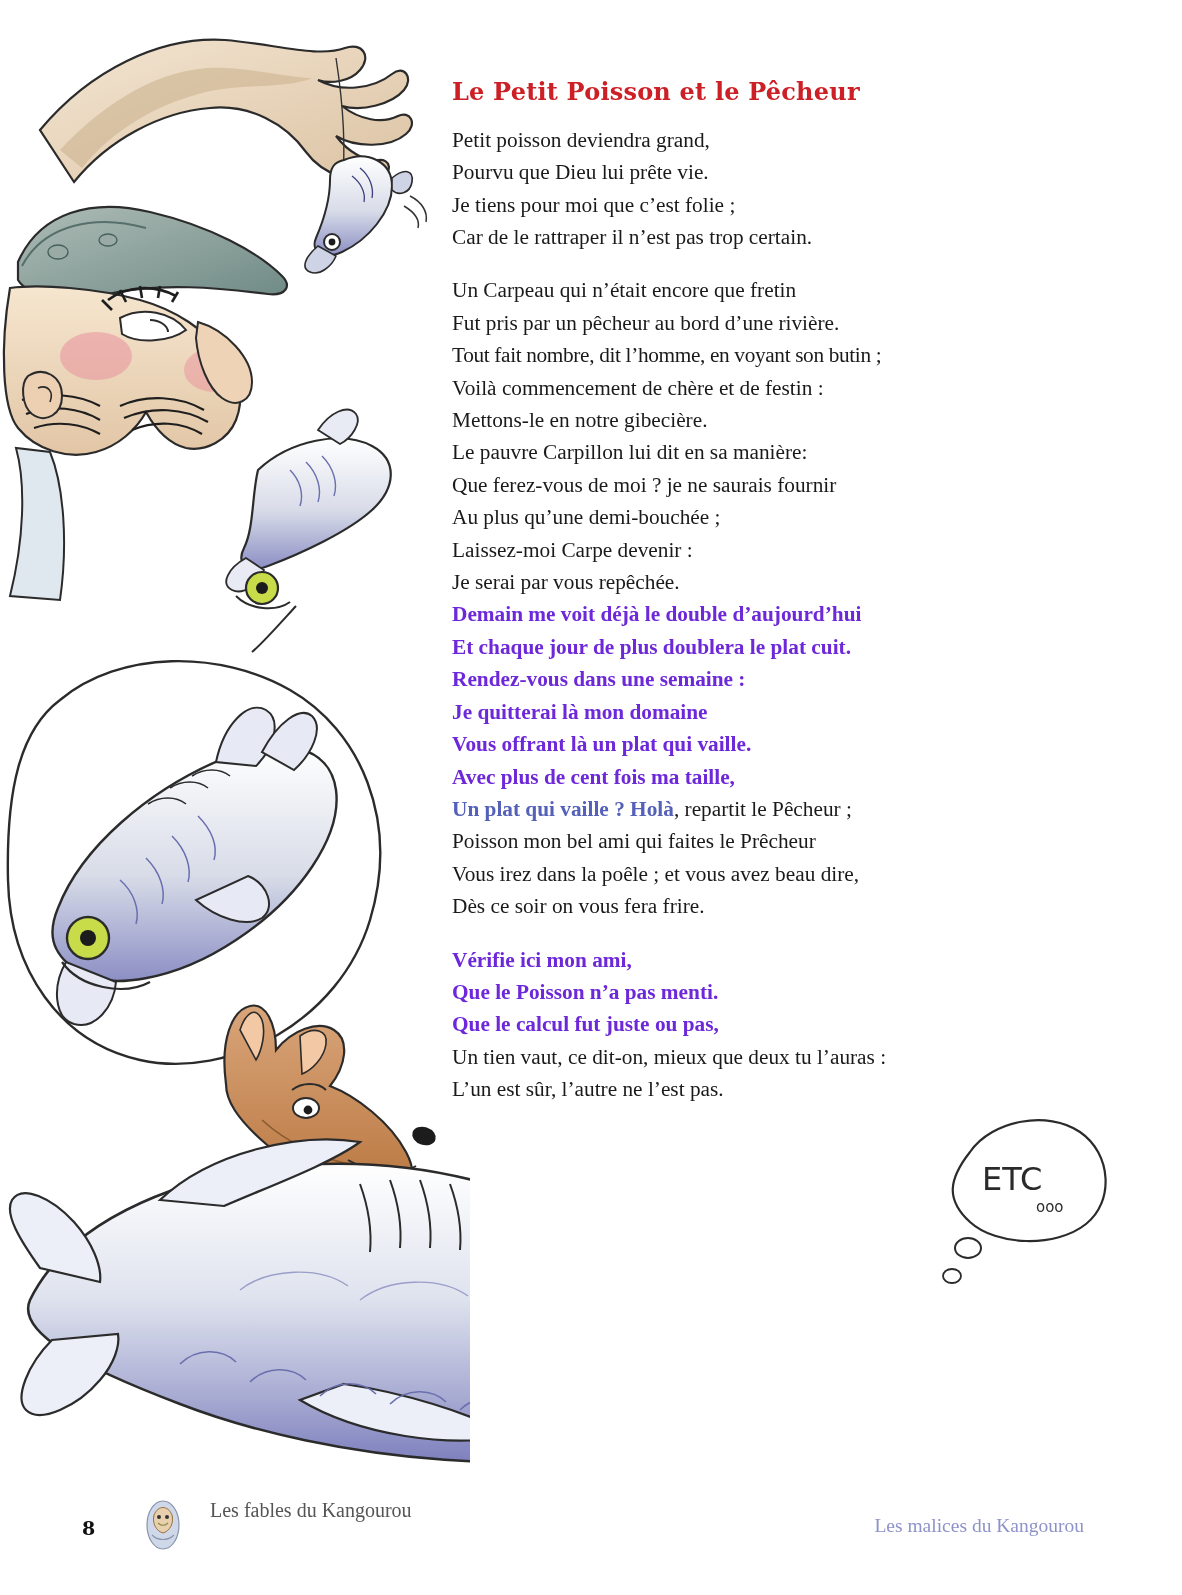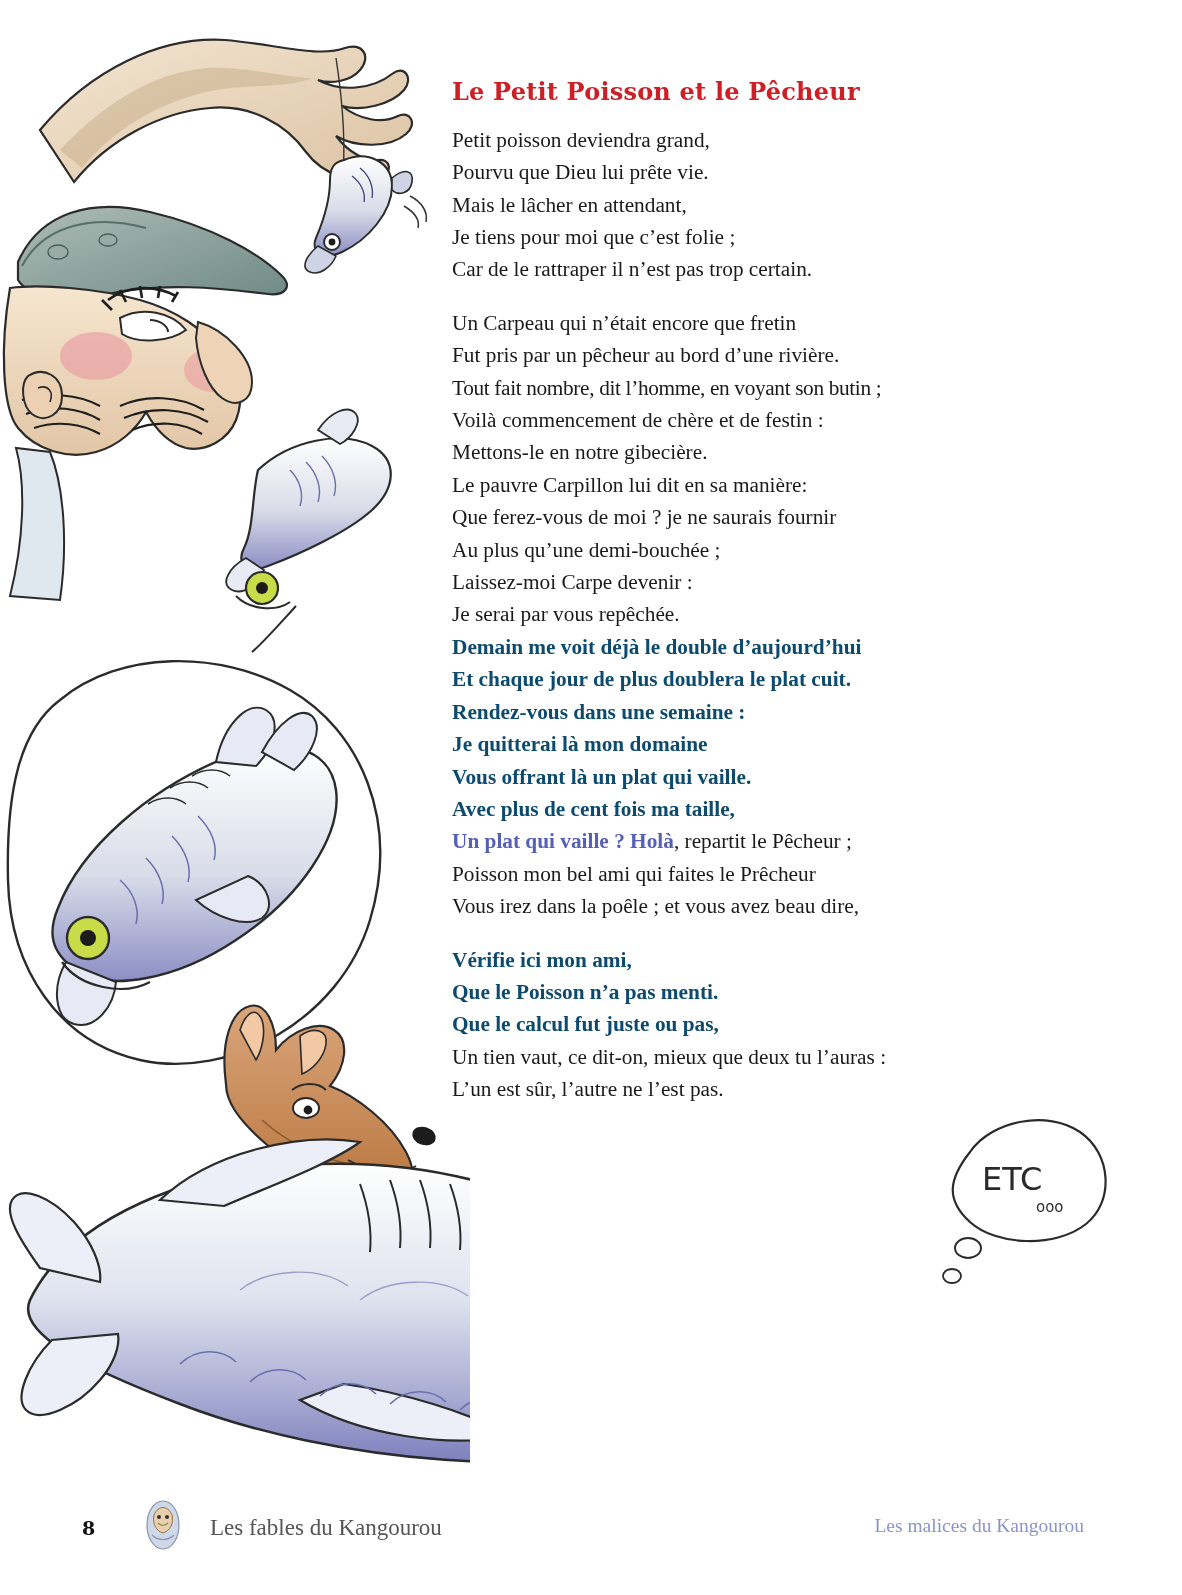--- a/index.html
+++ b/index.html
@@ -51,21 +51,21 @@
     margin: 0 0 21px 0;
   }
   .stanza:last-child { margin-bottom: 12px; }
   .line {
     font-size: 21.3px;
     line-height: 32.4px;
     color: #1a1a1a;
     white-space: pre-wrap;
   }
   .line.blue {
-    color: #0c4a6e;
+    color: #6d28d9;
     font-weight: bold;
   }
   .line.mixed .blue-part {
     color: #5560b8;
     font-weight: bold;
   }
   .line.mixed .black-part {
     color: #1a1a1a;
     font-weight: normal;
   }
@@ -93,22 +93,22 @@
   .footer-logo {
     position: absolute;
     left: 140px;
     top: 0px;
     width: 46px;
     height: 52px;
   }
   .footer-left-text {
     position: absolute;
     left: 210px;
-    top: 16px;
-    font-size: 23px;
+    top: 0;
+    font-size: 20px;
     color: #555;
     font-family: "Liberation Serif", serif;
   }
   .footer-right-text {
     position: absolute;
     right: 98px;
     top: 16px;
     font-size: 19.5px;
     color: #8d93c9;
     font-family: "Liberation Serif", serif;
@@ -335,21 +335,20 @@
     <ellipse cx="38" cy="158" rx="13" ry="10" fill="#ffffff" stroke="#2b2b2b" stroke-width="2"></ellipse>
     <ellipse cx="22" cy="186" rx="9" ry="7" fill="#ffffff" stroke="#2b2b2b" stroke-width="1.8"></ellipse>
   </svg>
 
   <div class="poem">
     <h1 class="poem-title">Le Petit Poisson et le Pêcheur</h1>
 
     <div class="stanza">
       <div class="line">Petit poisson deviendra grand,</div>
       <div class="line">Pourvu que Dieu lui prête vie.</div>
-      <div class="line">Mais le lâcher en attendant,</div>
       <div class="line">Je tiens pour moi que c’est folie ;</div>
       <div class="line">Car de le rattraper il n’est pas trop certain.</div>
     </div>
 
     <div class="stanza">
       <div class="line">Un Carpeau qui n’était encore que fretin</div>
       <div class="line">Fut pris par un pêcheur au bord d’une rivière.</div>
       <div class="line tight">Tout fait nombre, dit l’homme, en voyant son butin ;</div>
       <div class="line">Voilà commencement de chère et de festin :</div>
       <div class="line">Mettons-le en notre gibecière.</div>
@@ -360,20 +359,21 @@
       <div class="line">Je serai par vous repêchée.</div>
       <div class="line blue">Demain me voit déjà le double d’aujourd’hui</div>
       <div class="line blue">Et chaque jour de plus doublera le plat cuit.</div>
       <div class="line blue">Rendez-vous dans une semaine :</div>
       <div class="line blue">Je quitterai là mon domaine</div>
       <div class="line blue">Vous offrant là un plat qui vaille.</div>
       <div class="line blue">Avec plus de cent fois ma taille,</div>
       <div class="line mixed"><span class="blue-part">Un plat qui vaille ? Holà</span><span class="black-part">, repartit le Pêcheur ;</span></div>
       <div class="line">Poisson mon bel ami qui faites le Prêcheur</div>
       <div class="line">Vous irez dans la poêle ; et vous avez beau dire,</div>
+      <div class="line">Dès ce soir on vous fera frire.</div>
     </div>
 
     <div class="stanza">
       <div class="line blue">Vérifie ici mon ami,</div>
       <div class="line blue">Que le Poisson n’a pas menti.</div>
       <div class="line blue">Que le calcul fut juste ou pas,</div>
       <div class="line">Un tien vaut, ce dit-on, mieux que deux tu l’auras :</div>
       <div class="line">L’un est sûr, l’autre ne l’est pas.</div>
     </div>
   </div>

